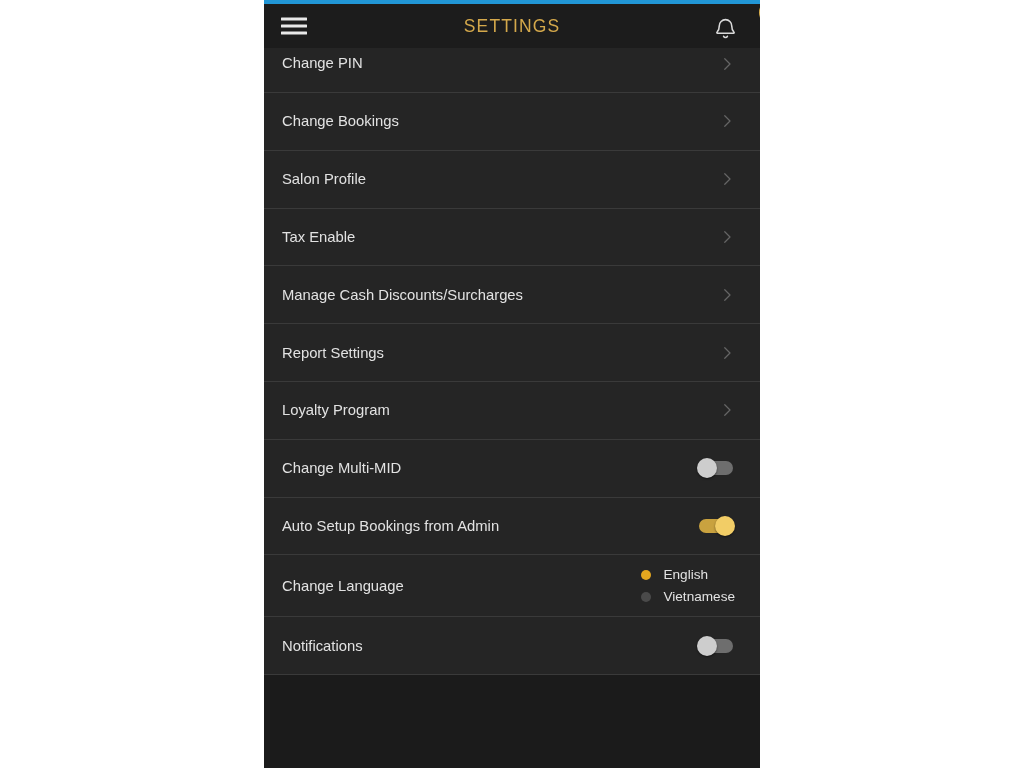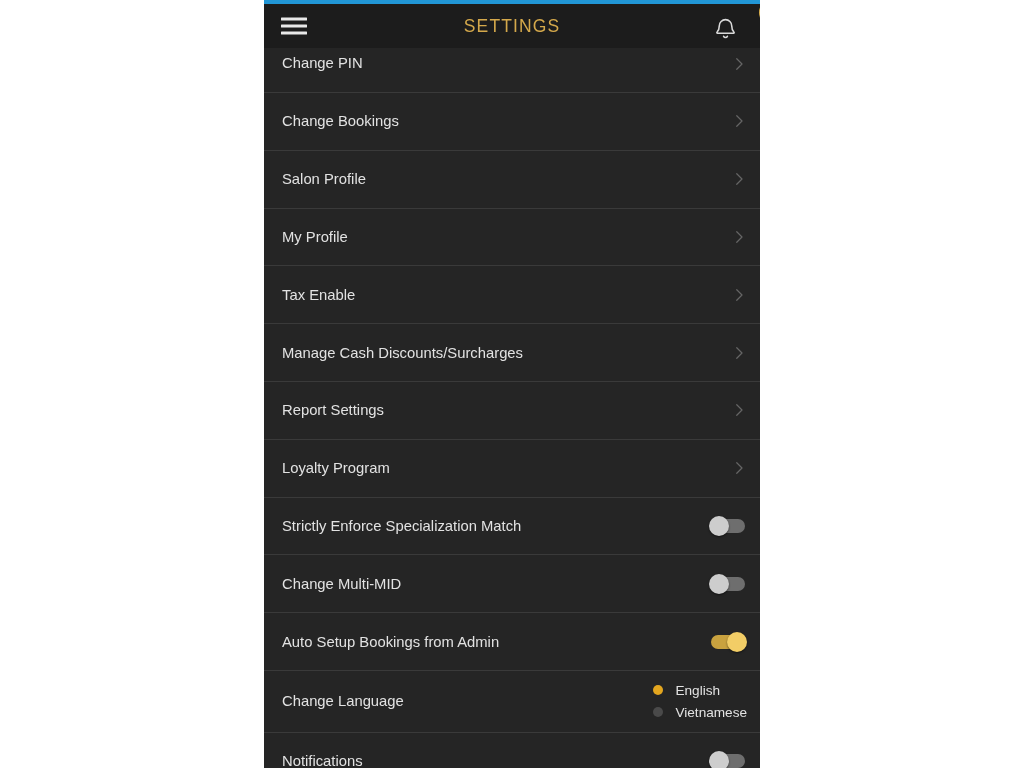--- a/index.html
+++ b/index.html
@@ -128,21 +128,21 @@
 
   .row {
     position: relative;
     width: 496px;
     height: 57.8px;
     background: #252525;
     border-bottom: 1px solid #3a3a3a;
     display: flex;
     align-items: center;
     padding-left: 18px;
-    padding-right: 12px;
+    padding-right: 24px;
     cursor: pointer;
   }
   .row:first-child {
     height: 45px;
     align-items: flex-start;
     padding-top: 7px;
   }
 
   .row-label {
     color: #e2e2e2;
@@ -258,26 +258,20 @@
             <polyline points="9 5 16 12 9 19"></polyline>
           </svg>
         </div>
         <div class="row">
           <div class="row-label">Salon Profile</div>
           <svg class="chevron" viewBox="0 0 24 24" fill="none" stroke="#9a9a9a" stroke-width="1.6" stroke-linecap="round" stroke-linejoin="round">
             <polyline points="9 5 16 12 9 19"></polyline>
           </svg>
         </div>
         <div class="row">
-          <div class="row-label">My Profile</div>
-          <svg class="chevron" viewBox="0 0 24 24" fill="none" stroke="#9a9a9a" stroke-width="1.6" stroke-linecap="round" stroke-linejoin="round">
-            <polyline points="9 5 16 12 9 19"></polyline>
-          </svg>
-        </div>
-        <div class="row">
           <div class="row-label">Tax Enable</div>
           <svg class="chevron" viewBox="0 0 24 24" fill="none" stroke="#9a9a9a" stroke-width="1.6" stroke-linecap="round" stroke-linejoin="round">
             <polyline points="9 5 16 12 9 19"></polyline>
           </svg>
         </div>
         <div class="row">
           <div class="row-label">Manage Cash Discounts/Surcharges</div>
           <svg class="chevron" viewBox="0 0 24 24" fill="none" stroke="#9a9a9a" stroke-width="1.6" stroke-linecap="round" stroke-linejoin="round">
             <polyline points="9 5 16 12 9 19"></polyline>
           </svg>
@@ -286,26 +280,20 @@
           <div class="row-label">Report Settings</div>
           <svg class="chevron" viewBox="0 0 24 24" fill="none" stroke="#9a9a9a" stroke-width="1.6" stroke-linecap="round" stroke-linejoin="round">
             <polyline points="9 5 16 12 9 19"></polyline>
           </svg>
         </div>
         <div class="row">
           <div class="row-label">Loyalty Program</div>
           <svg class="chevron" viewBox="0 0 24 24" fill="none" stroke="#9a9a9a" stroke-width="1.6" stroke-linecap="round" stroke-linejoin="round">
             <polyline points="9 5 16 12 9 19"></polyline>
           </svg>
-        </div>
-        <div class="row">
-          <div class="row-label">Strictly Enforce Specialization Match</div>
-          <div class="toggle">
-            <div class="knob"></div>
-          </div>
         </div>
         <div class="row">
           <div class="row-label">Change Multi-MID</div>
           <div class="toggle">
             <div class="knob"></div>
           </div>
         </div>
         <div class="row">
           <div class="row-label">Auto Setup Bookings from Admin</div>
           <div class="toggle on">

